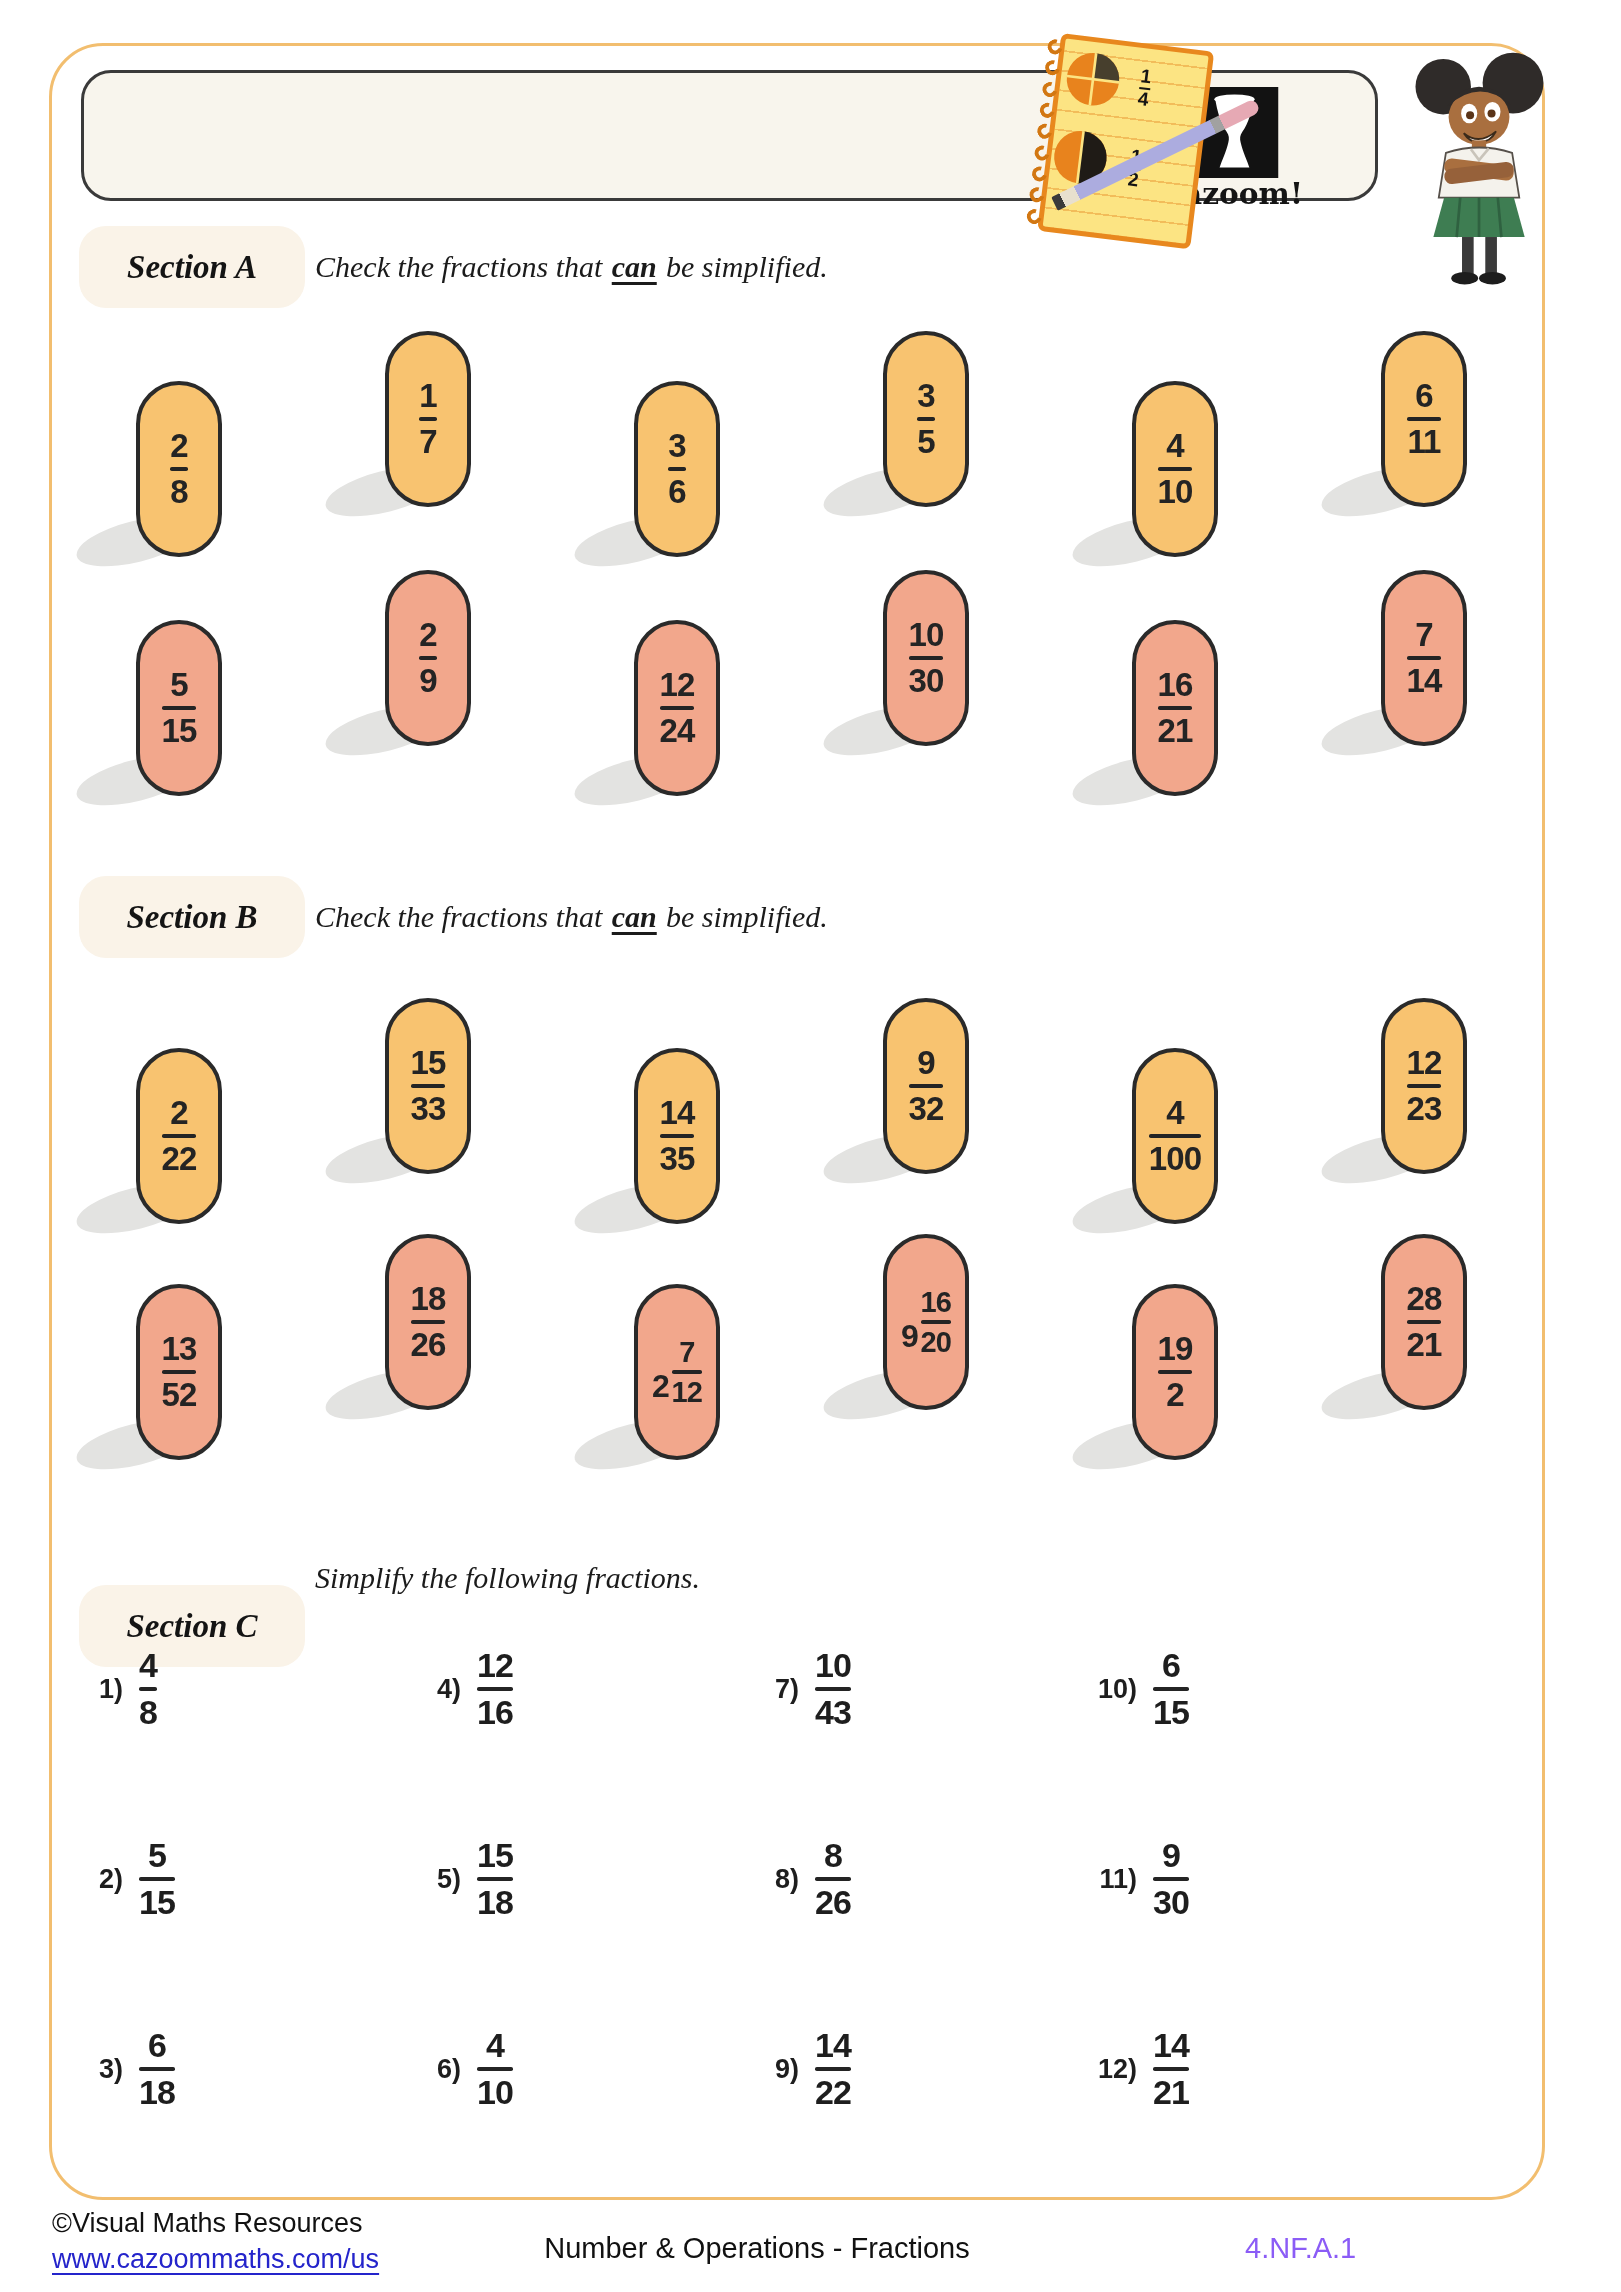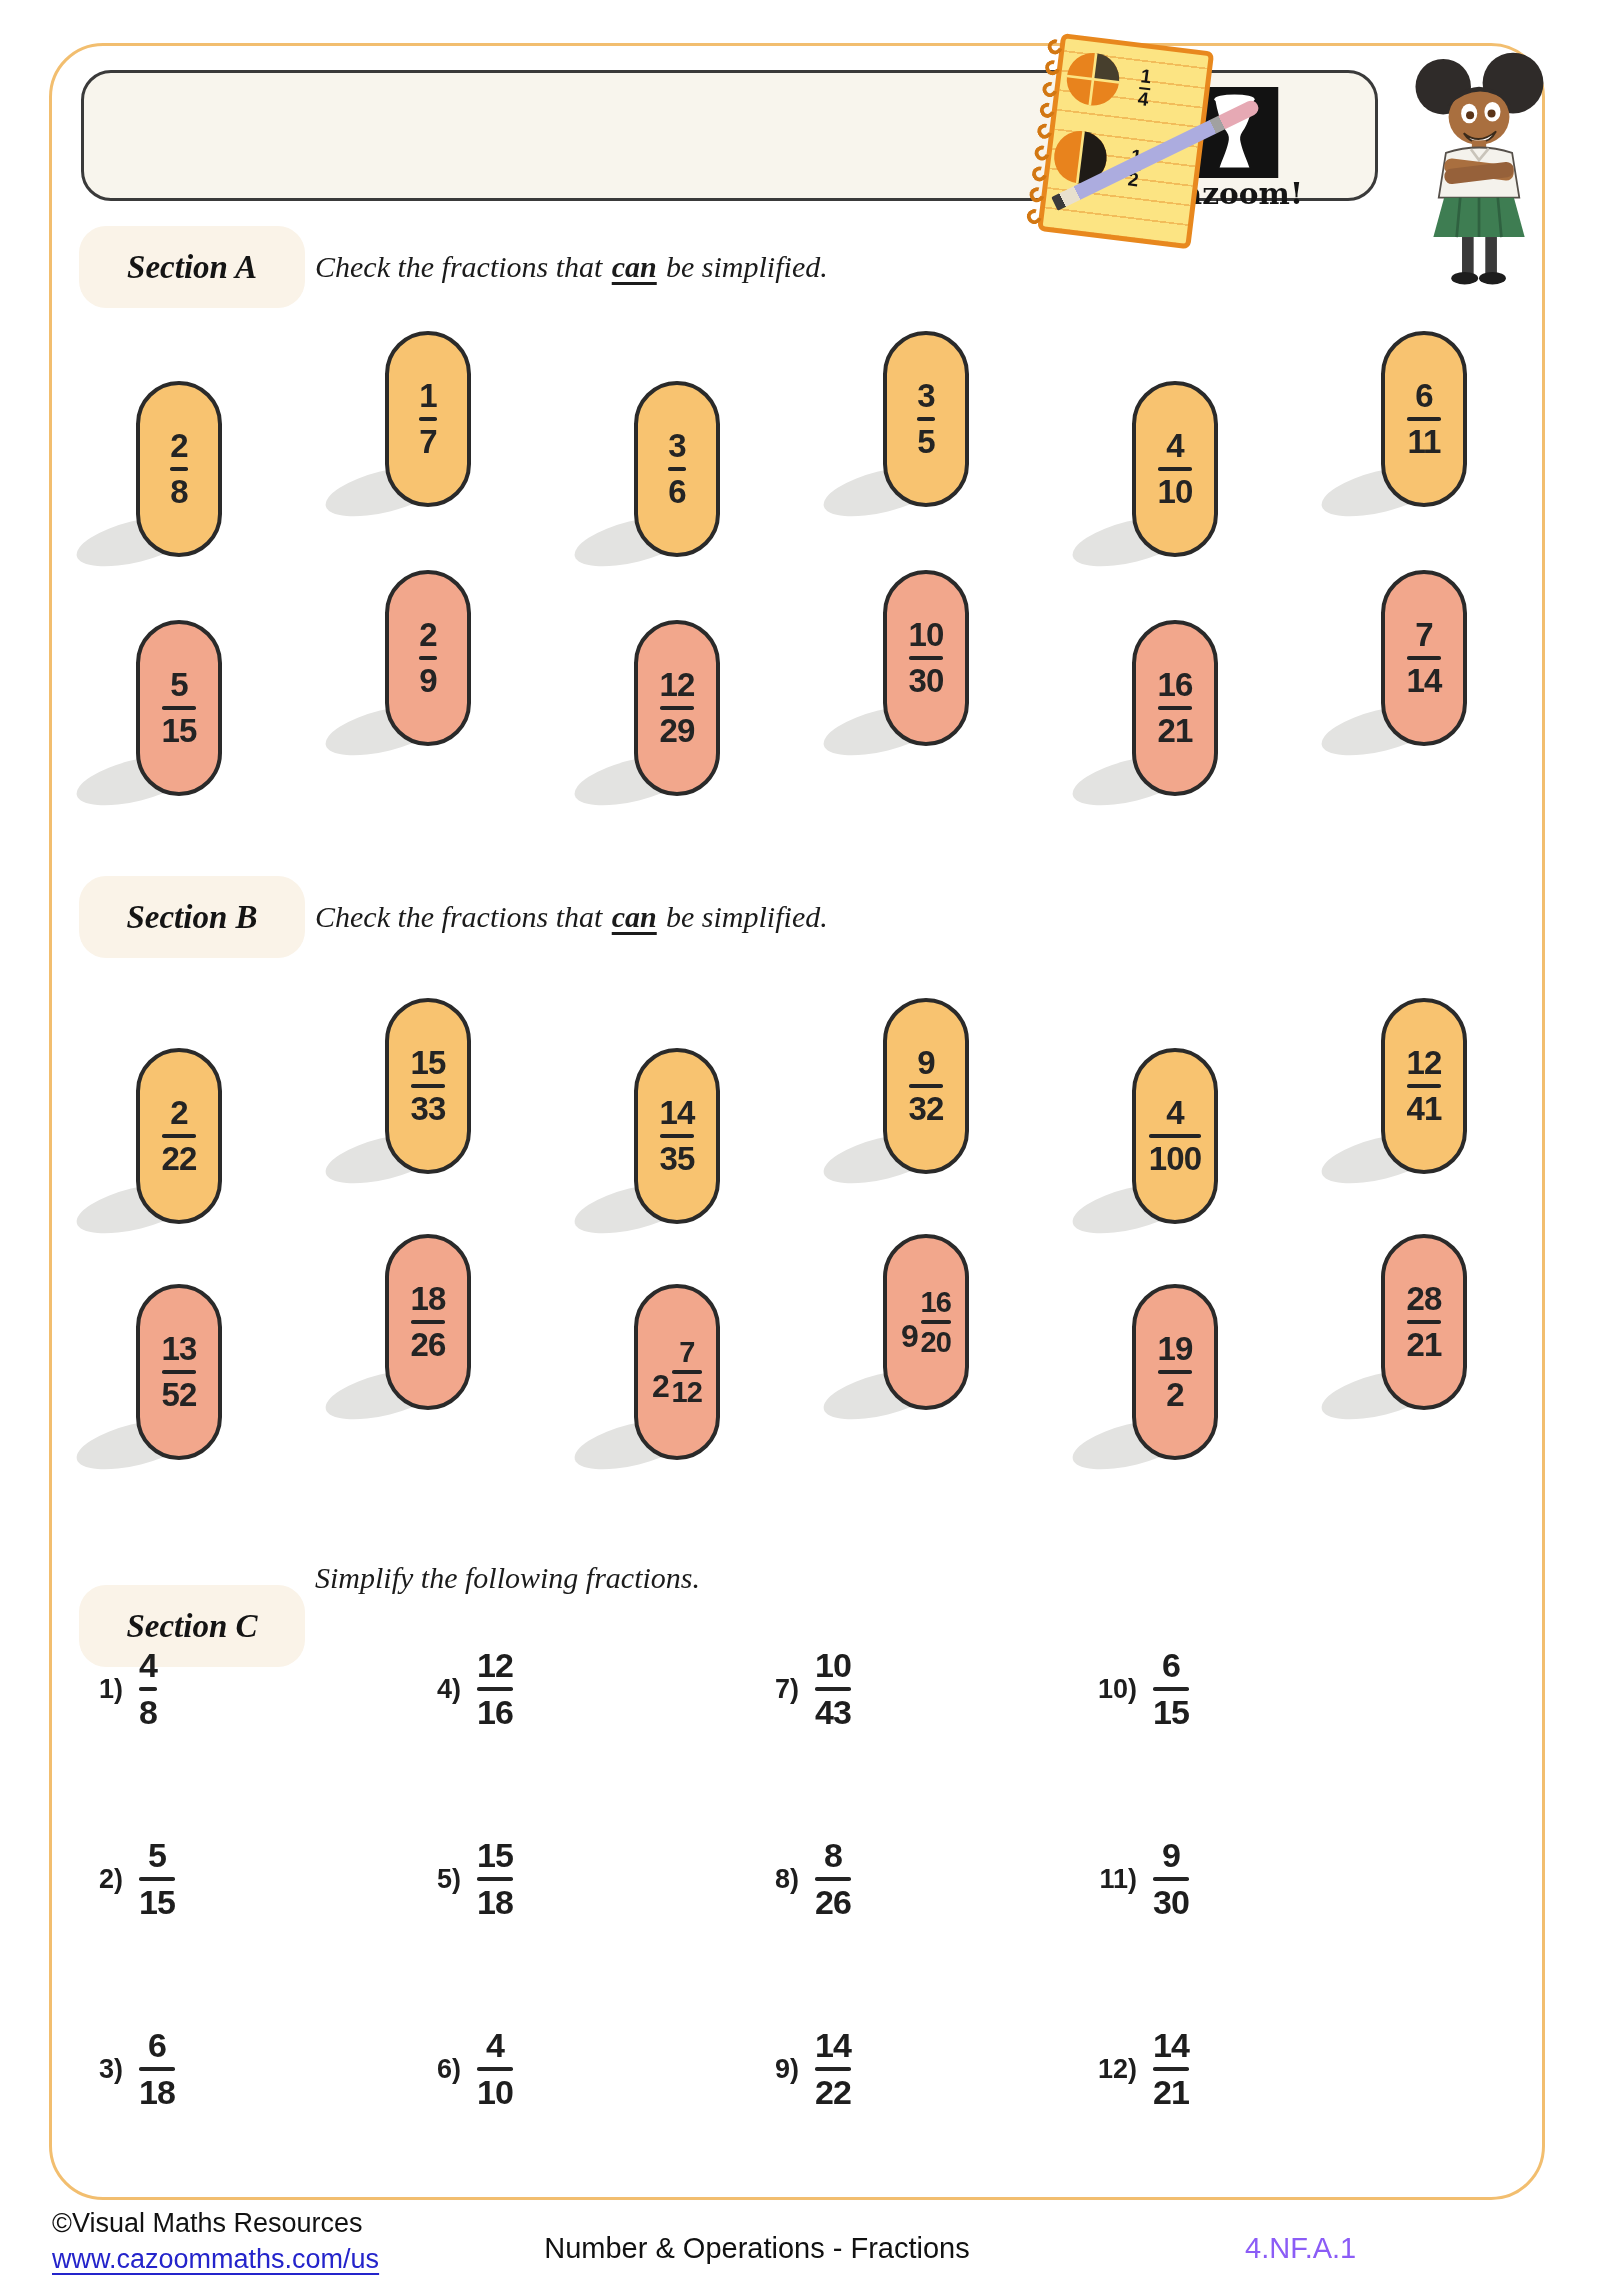--- a/index.html
+++ b/index.html
@@ -254,21 +254,21 @@
             <span class="den">9</span>
           </span>
         </div>
       </div>
       <div class="pill-slot low">
         <div class="pill-shadow" style="background: rgb(227, 227, 225);"></div>
         <div class="pill" style="background: rgb(242, 167, 140);">
           <span class="frac">
             <span class="num">12</span>
             <span class="bar"></span>
-            <span class="den">29</span>
+            <span class="den">24</span>
           </span>
         </div>
       </div>
       <div class="pill-slot">
         <div class="pill-shadow" style="background: rgb(227, 227, 225);"></div>
         <div class="pill" style="background: rgb(242, 167, 140);">
           <span class="frac">
             <span class="num">10</span>
             <span class="bar"></span>
             <span class="den">30</span>
@@ -351,21 +351,21 @@
             <span class="den">100</span>
           </span>
         </div>
       </div>
       <div class="pill-slot">
         <div class="pill-shadow" style="background: rgb(227, 227, 225);"></div>
         <div class="pill" style="background: rgb(248, 195, 112);">
           <span class="frac">
             <span class="num">12</span>
             <span class="bar"></span>
-            <span class="den">41</span>
+            <span class="den">23</span>
           </span>
         </div>
       </div>
     </div>
   <div class="pill-row row-b2">
       <div class="pill-slot low">
         <div class="pill-shadow" style="background: rgb(227, 227, 225);"></div>
         <div class="pill" style="background: rgb(242, 167, 140);">
           <span class="frac">
             <span class="num">13</span>

